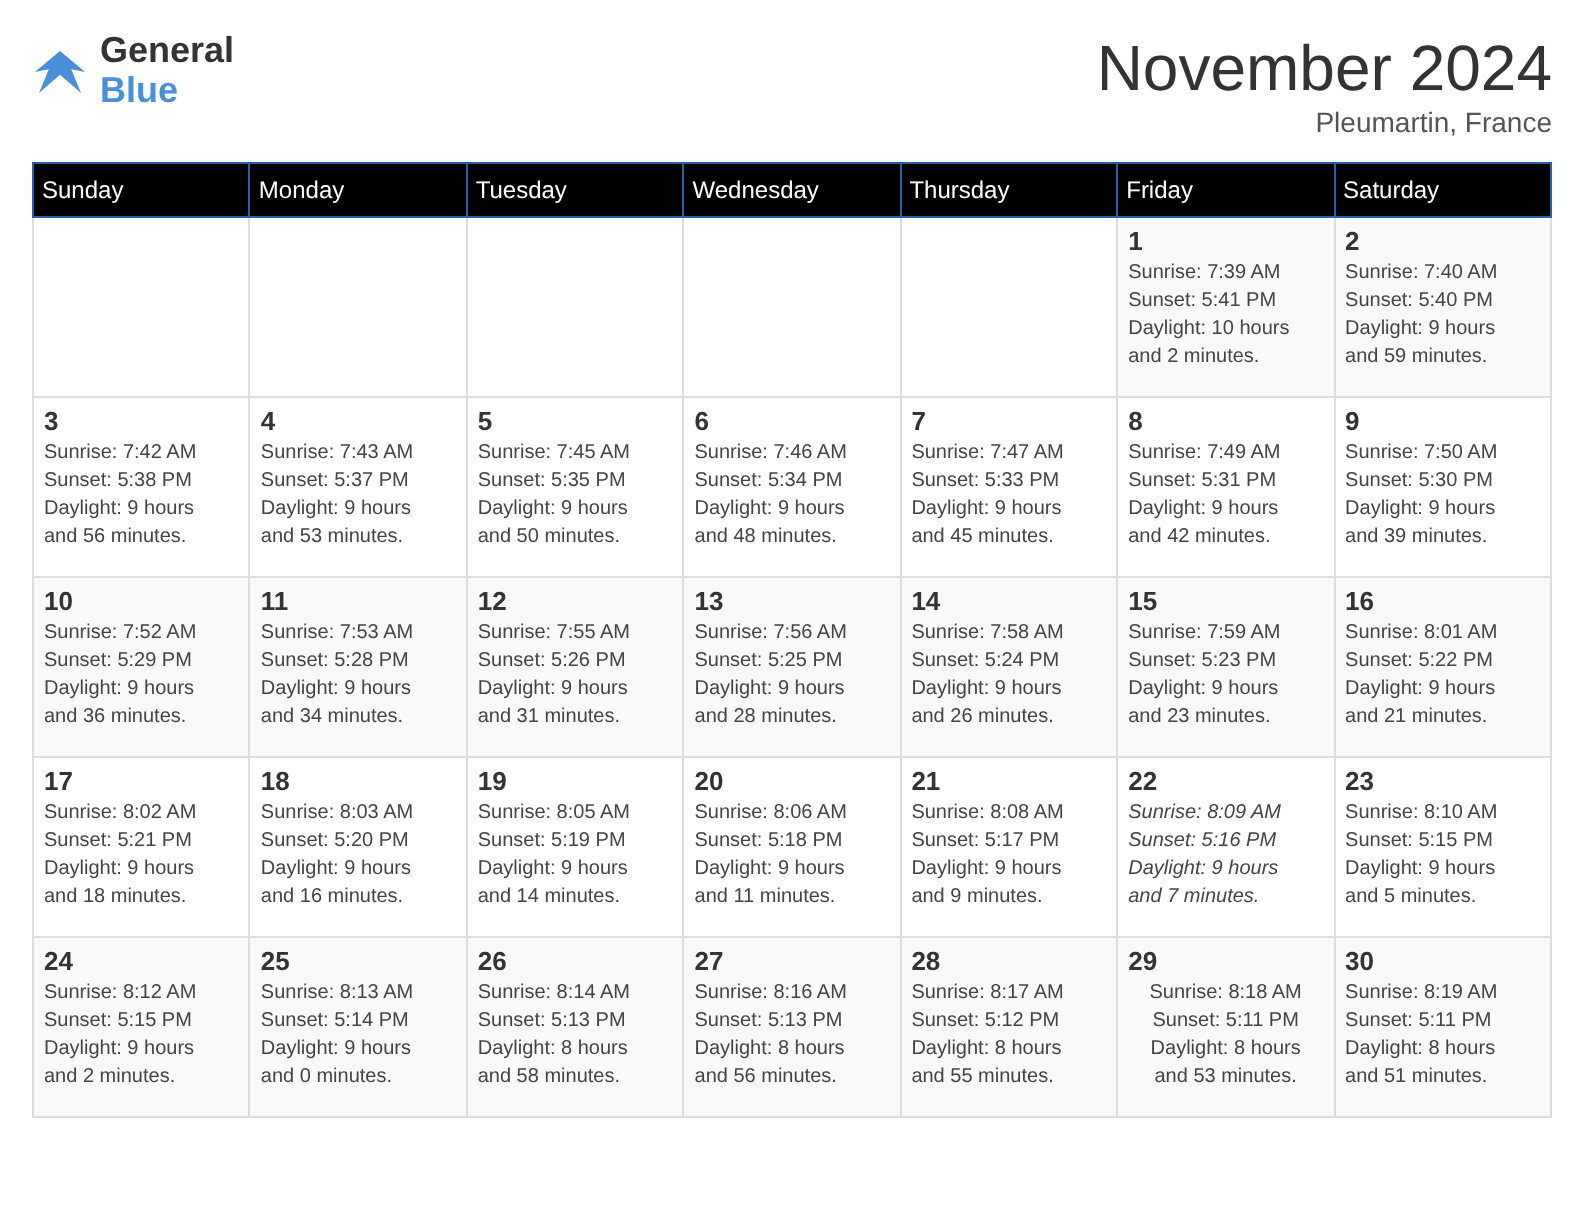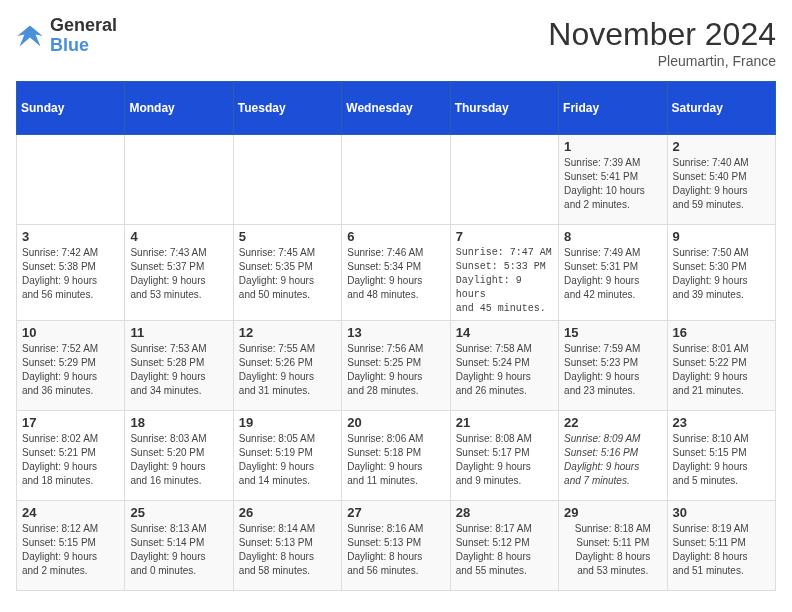--- a/index.html
+++ b/index.html
@@ -45,25 +45,25 @@
     .title-block p {
       font-size: 14px;
       color: #555;
     }
     table {
       width: 100%;
       border-collapse: collapse;
       table-layout: fixed;
     }
     thead tr th {
-      background: #1d4ed8;
+      background: #000000;
       color: #fff;
       font-size: 12px;
-      font-weight: bold;
-      padding: 19px 4px;
+      font-weight: normal;
+      padding: 6px 4px;
       text-align: left;
       border: 1px solid #2a60a8;
     }
     tbody tr td {
       border: 1px solid #ddd;
       vertical-align: top;
       padding: 4px 5px;
       font-size: 10.5px;
       color: #333;
       min-height: 80px;
@@ -168,21 +168,21 @@
         </td>
         <td>
           <span class="day-number">6</span>
           <div class="day-info" style="white-space: pre-line;">Sunrise: 7:46 AM
 Sunset: 5:34 PM
 Daylight: 9 hours
 and 48 minutes.</div>
         </td>
         <td>
           <span class="day-number">7</span>
-          <div class="day-info" style="white-space: pre-line; font-family: Liberation Mono, monospace;">Sunrise: 7:47 AM
+          <div class="day-info" style="white-space: pre-line;">Sunrise: 7:47 AM
 Sunset: 5:33 PM
 Daylight: 9 hours
 and 45 minutes.</div>
         </td>
         <td>
           <span class="day-number">8</span>
           <div class="day-info" style="white-space: pre-line;">Sunrise: 7:49 AM
 Sunset: 5:31 PM
 Daylight: 9 hours
 and 42 minutes.</div>

